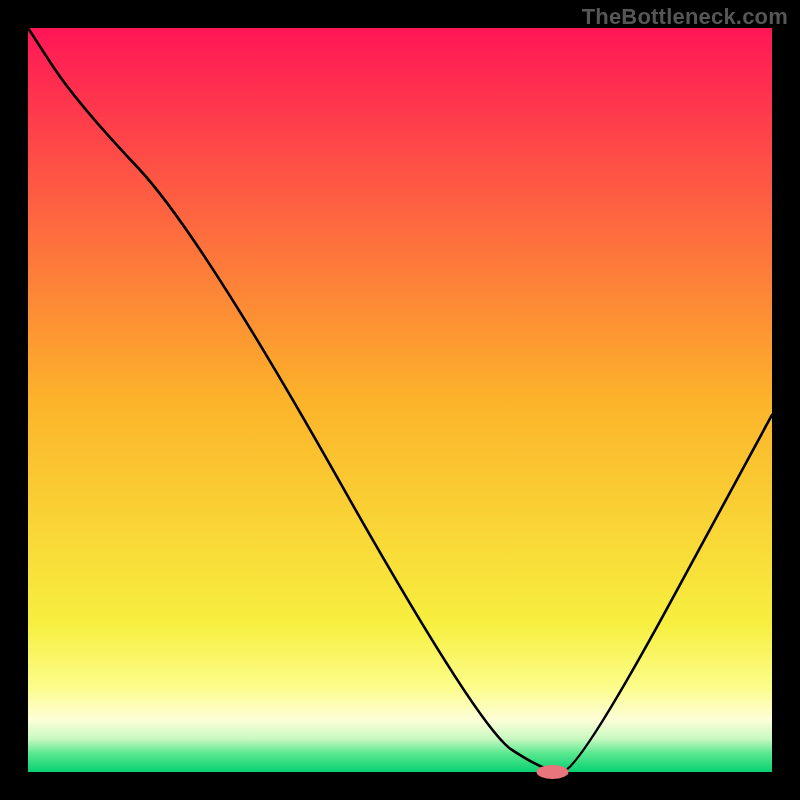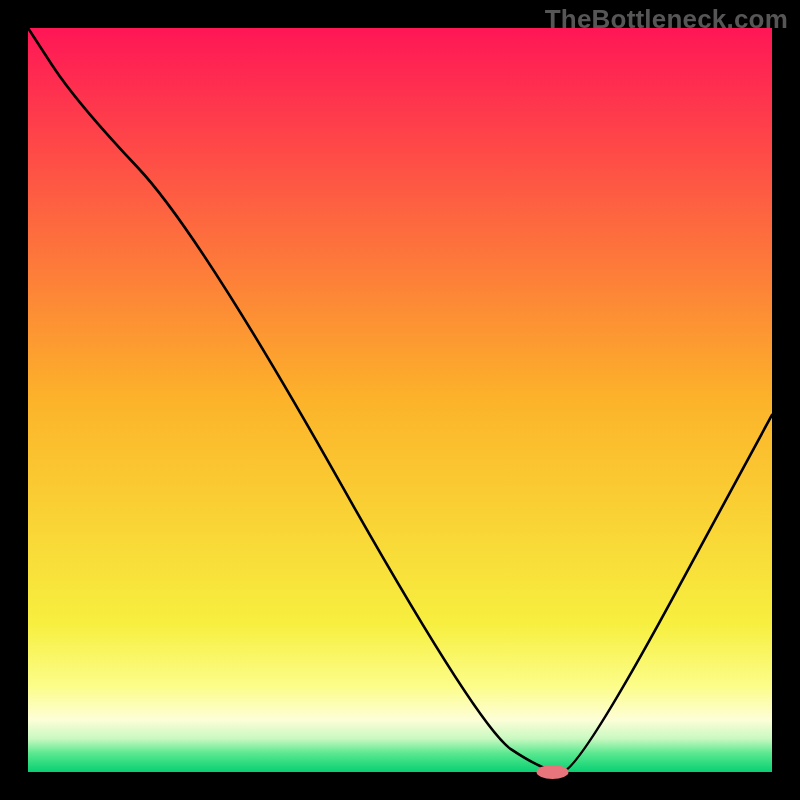--- a/index.html
+++ b/index.html
@@ -14,21 +14,21 @@
     position: relative;
     width: 800px;
     height: 800px;
     background: #000;
   }
   .watermark {
     position: absolute;
     top: 4px;
     right: 12px;
     font-family: Arial, Helvetica, sans-serif;
-    font-size: 26px;
+    font-size: 22px;
     font-weight: 600;
     color: #565656;
     letter-spacing: 0.2px;
   }
   svg {
     position: absolute;
     top: 0;
     left: 0;
   }
 </style>

